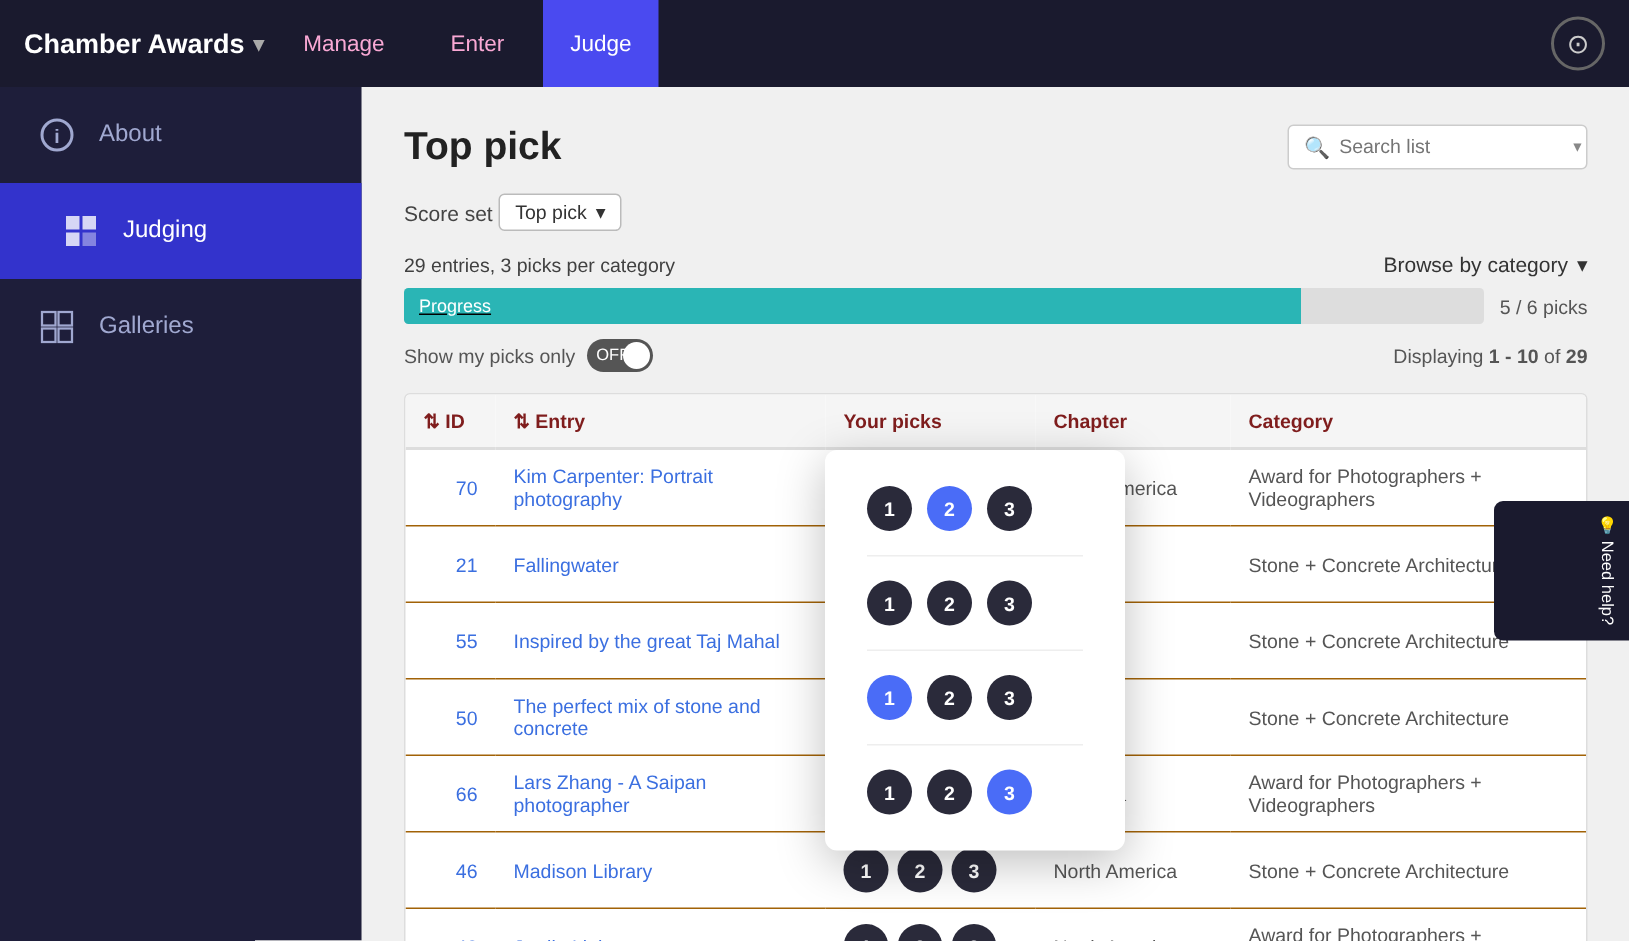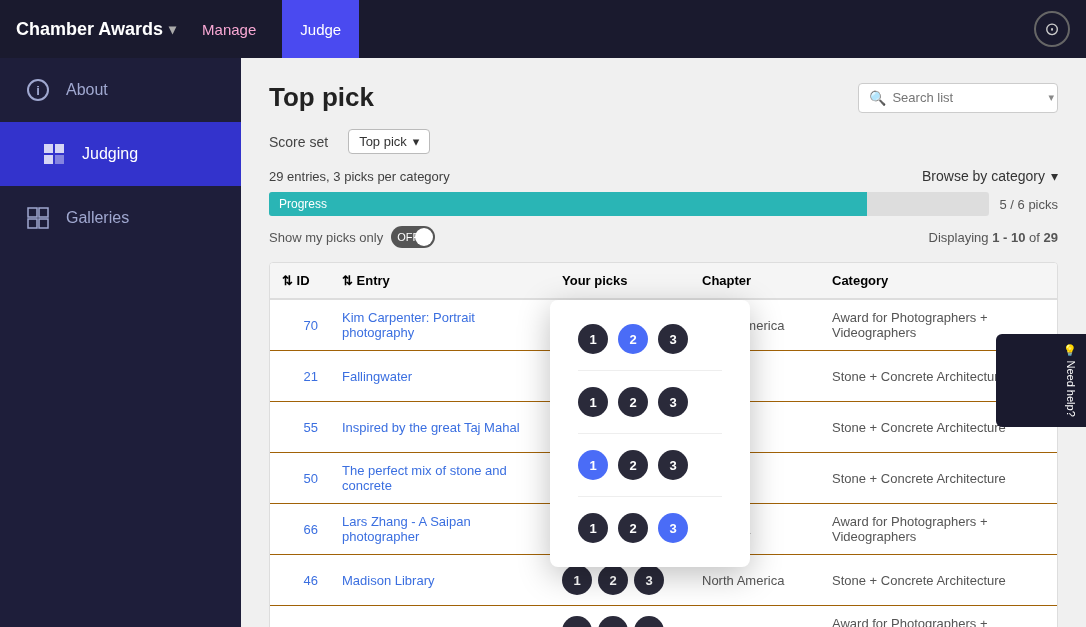--- a/index.html
+++ b/index.html
@@ -120,21 +120,21 @@
       color: #555;
       width: 150px;
       background: transparent;
     }
     .search-icon { color: #888; font-size: 14px; }
     .search-chevron { color: #888; font-size: 11px; margin-left: auto; }
 
     .score-set-row {
       display: flex;
       align-items: center;
-      gap: 20px;
+      gap: 4px;
       margin-bottom: 14px;
     }
     .score-set-label { font-size: 14px; color: #444; }
     .score-set-dropdown {
       display: flex;
       align-items: center;
       gap: 6px;
       background: white;
       border: 1px solid #bbb;
       border-radius: 4px;
@@ -166,20 +166,21 @@
       gap: 10px;
       margin-bottom: 10px;
     }
     .progress-bar-container {
       flex: 1;
       height: 24px;
       background: #ddd;
       border-radius: 3px;
       overflow: hidden;
       position: relative;
+      text-decoration: underline;
     }
     .progress-bar-fill {
       height: 100%;
       background: #2ab5b5;
       display: flex;
       align-items: center;
       padding-left: 10px;
     }
     .progress-label {
       font-size: 12px;
@@ -241,21 +242,21 @@
       width: 100%;
       border-collapse: collapse;
     }
     thead tr {
       background: #f5f5f5;
       border-bottom: 2px solid #ddd;
     }
     th {
       padding: 10px 12px;
       font-size: 13px;
-      color: #000000;
+      color: #7f1d1d;
       font-weight: 600;
       text-align: left;
     }
     th.sortable {
       cursor: pointer;
     }
     tbody tr {
       border-bottom: 1px solid #a16207;
     }
     tbody tr:last-child { border-bottom: none; }
@@ -325,20 +326,21 @@
   </style>
 </head>
 <body>
 
 <div class="navbar">
   <div class="navbar-brand">
     <span>Chamber Awards</span>
     <span class="chevron">▾</span>
   </div>
   <div class="nav-item">Manage</div>
+  <div class="nav-item">Enter</div>
   <div class="nav-item active">Judge</div>
   <div class="nav-spacer"></div>
   <div class="nav-avatar">
     <span>⊙</span>
   </div>
 </div>
 
 <div class="layout">
 
   <div class="sidebar">

